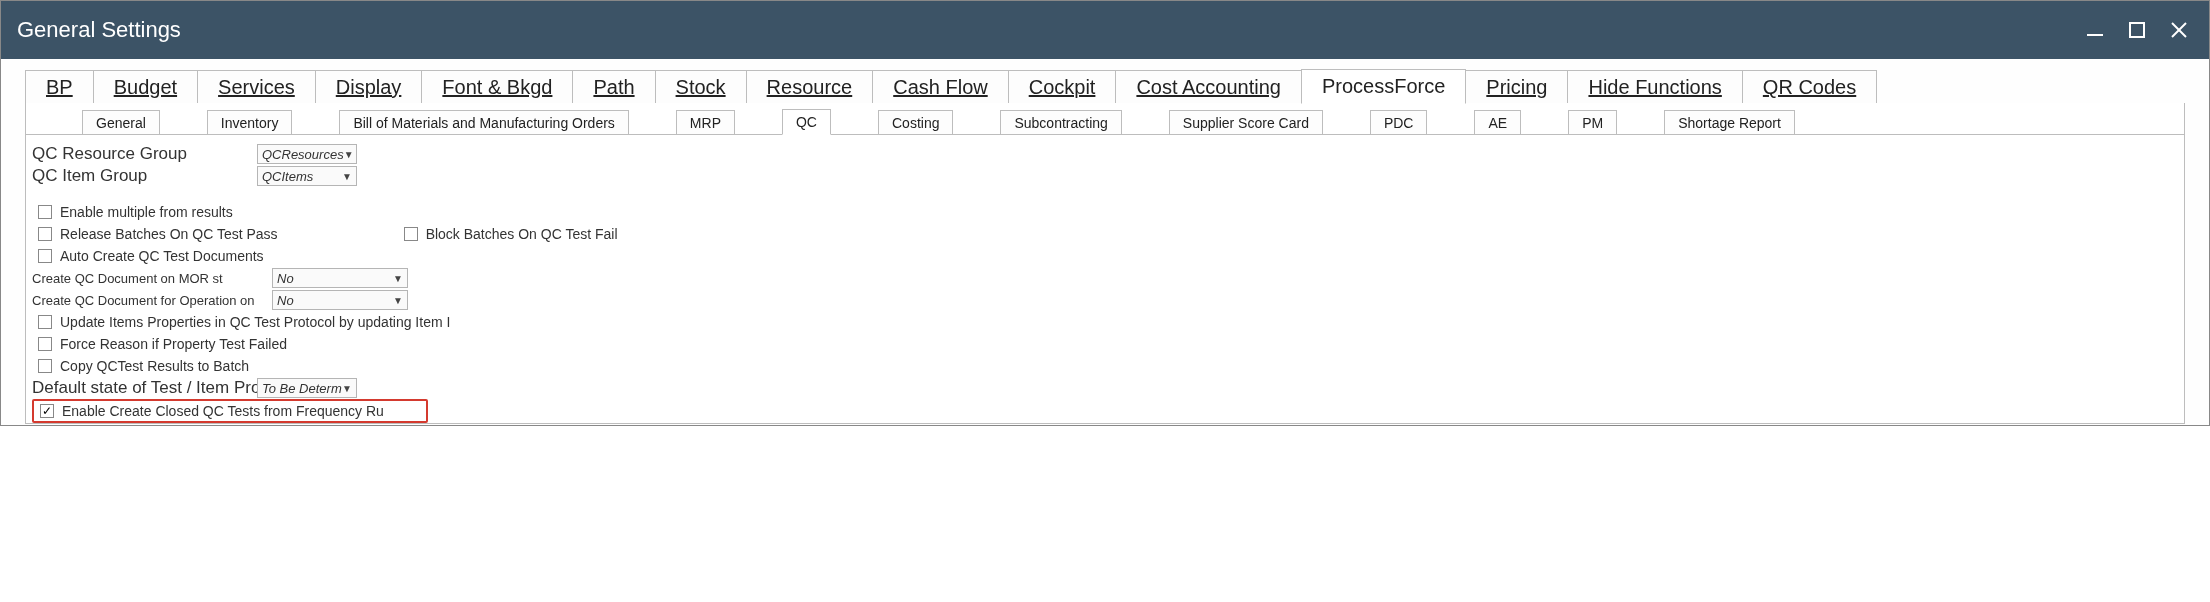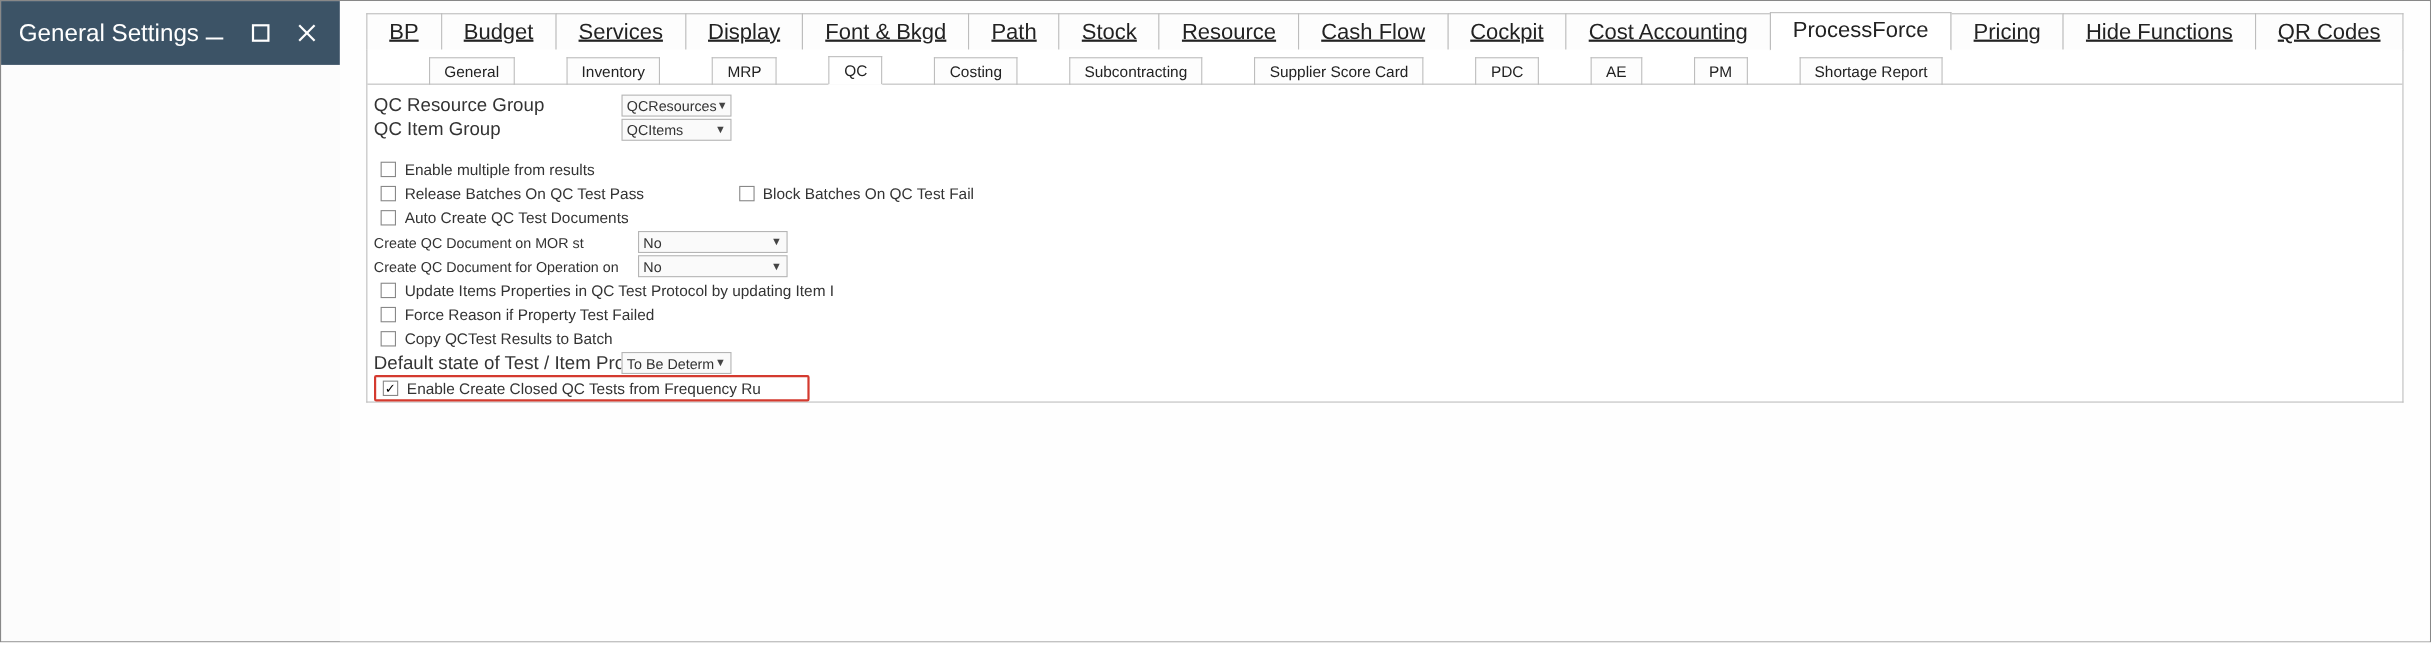--- a/index.html
+++ b/index.html
@@ -1,17 +1,17 @@
 <!DOCTYPE html>
 <html><head>
 <meta charset="utf-8">
 <style>
   * { box-sizing: border-box; margin: 0; padding: 0; font-family: "Segoe UI", Tahoma, sans-serif; }
   body { background: #fff; font-size: 13px; color: #333; }
-  .window { width: 2210px; height: 584px; border: 1px solid #888; display: flex; flex-direction: row; background: #fcfcfc; }
+  .window { width: 2210px; height: 426px; border: 1px solid #888; display: flex; flex-direction: column; background: #fcfcfc; }
   .titlebar { height: 58px; background: #3c5366; color: #fff; display: flex; align-items: center; padding: 0 16px; justify-content: space-between; }
   .titlebar .title { font-size: 22px; font-weight: 300; }
   .titlebar .controls { display: flex; align-items: center; gap: 14px; }
   .win-ctrl { width: 28px; height: 28px; display: flex; align-items: center; justify-content: center; cursor: pointer; }
   .win-ctrl svg { stroke: #fff; fill: none; stroke-width: 2; }
 
   .body-area { flex: 1; padding: 10px 24px 0 24px; background: #fefefe; overflow: hidden; }
 
   .tabrow { display: flex; align-items: flex-end; }
   .tabrow.main { margin-bottom: 0; }
@@ -21,30 +21,30 @@
 
   .tab-panel { border: 1px solid #bdbdbd; border-top: none; padding: 0; background: #fff; position: relative; margin-top: -1px; }
 
   .tabrow.sub { padding-top: 6px; padding-left: 8px; }
   .tabrow.sub .tab { font-size: 14px; padding: 4px 13px; margin-left: 48px; }
   .sub-panel-bar { border-top: 1px solid #bdbdbd; margin-top: -1px; position: relative; }
 
   .form-area { padding: 8px 6px 0 6px; }
   .row { display: flex; align-items: center; height: 22px; }
   .label { width: 225px; white-space: nowrap; overflow: hidden; font-size: 17px; }
-  .select { width: 100px; height: 20px; border: 1px solid #b5b5b5; background: #fafafa; display: flex; align-items: center; justify-content: space-between; padding: 0 4px; font-size: 13px; cursor: pointer; }
+  .select { width: 100px; height: 20px; border: 1px solid #b5b5b5; background: #fafafa; display: flex; align-items: center; justify-content: space-between; padding: 0 4px; font-size: 13px; cursor: pointer; font-style: italic; }
   .select .arrow { font-size: 10px; color: #444; }
   .select.wide { width: 136px; text-align: right; }
   .cb-row { display: flex; align-items: center; height: 22px; gap: 8px; }
   .checkbox { width: 14px; height: 14px; border: 1px solid #888; background: #fff; display: inline-flex; align-items: center; justify-content: center; flex-shrink: 0; margin-left:6px; }
   .checkbox.checked::after { content: "✓"; font-size: 12px; line-height: 1; color: #000; }
   .cb-label { font-size: 14px; white-space: nowrap; overflow: hidden; }
   .spacer { height: 14px; }
 
-  .two-col { display: flex; gap: 80px; }
+  .two-col { display: flex; gap: 120px; }
   .highlight-row { border: 2px solid #d43a2f; border-radius: 2px; padding: 1px 4px 1px 0; display: flex; align-items: center; height: 24px; width: 396px; }
   .highlight-row .checkbox { margin-left: 6px; }
   .highlight-row .cb-label { margin-left: 8px; }
 
   .label-trunc { width: 240px; overflow: hidden; white-space: nowrap; }
 </style>
 </head>
 <body>
 
 <div class="window">
@@ -87,20 +87,21 @@
       <div class="tab active">ProcessForce</div>
       <div class="tab underline">Pricing</div>
       <div class="tab underline">Hide Functions</div>
       <div class="tab underline">QR Codes</div>
     </div>
 
     <div class="tab-panel">
       <div class="tabrow sub">
         <div class="tab">General</div>
         <div class="tab">Inventory</div>
+        <div class="tab">Bill of Materials and Manufacturing Orders</div>
         <div class="tab">MRP</div>
         <div class="tab active">QC</div>
         <div class="tab">Costing</div>
         <div class="tab">Subcontracting</div>
         <div class="tab">Supplier Score Card</div>
         <div class="tab">PDC</div>
         <div class="tab">AE</div>
         <div class="tab">PM</div>
         <div class="tab">Shortage Report</div>
       </div>

